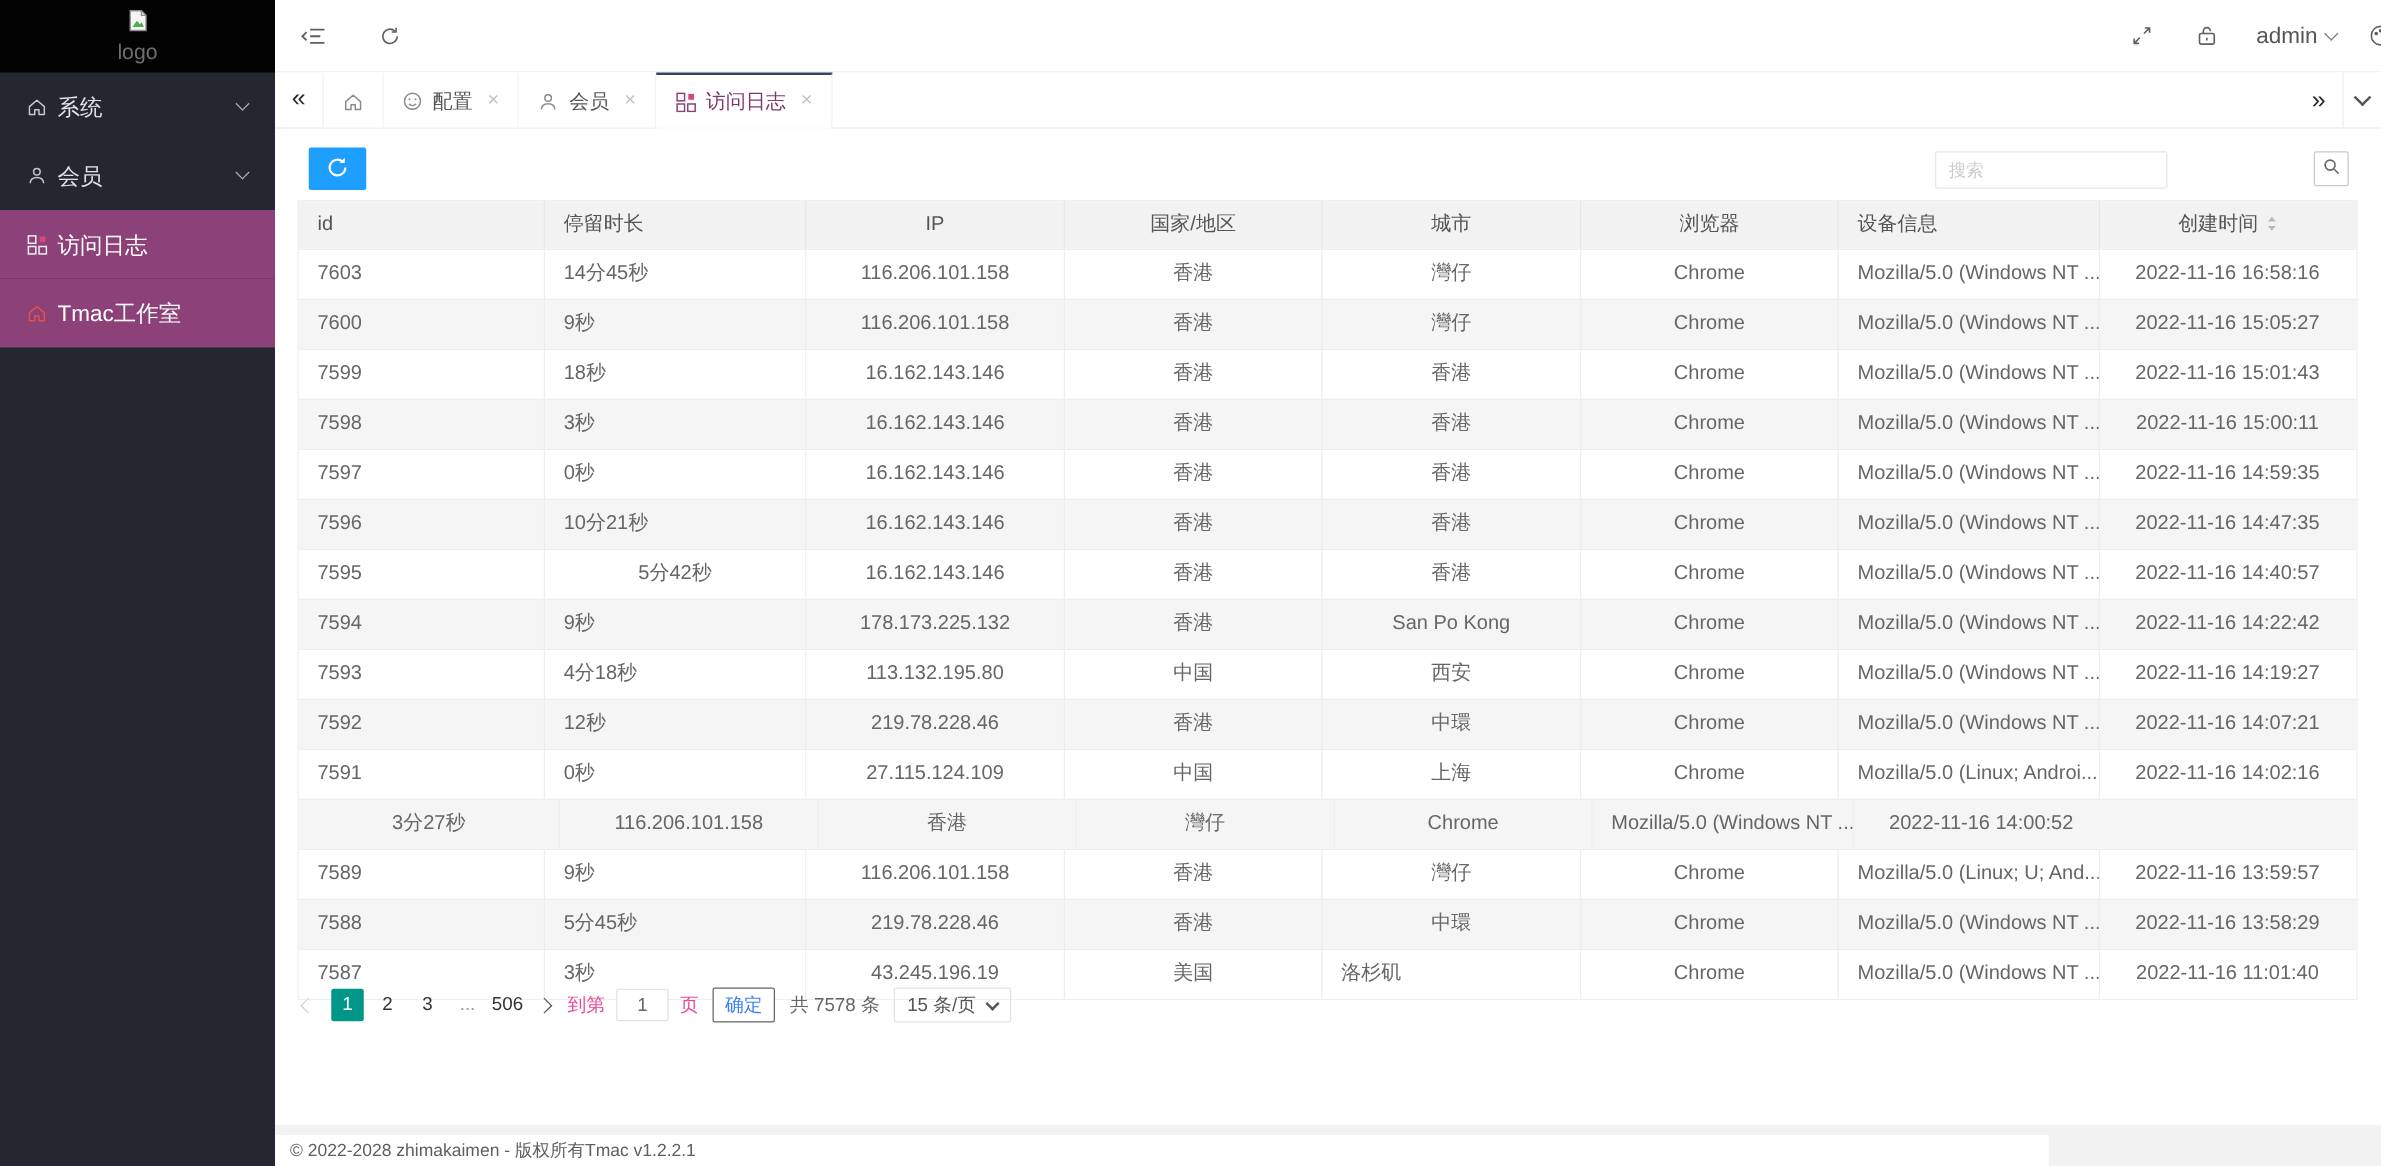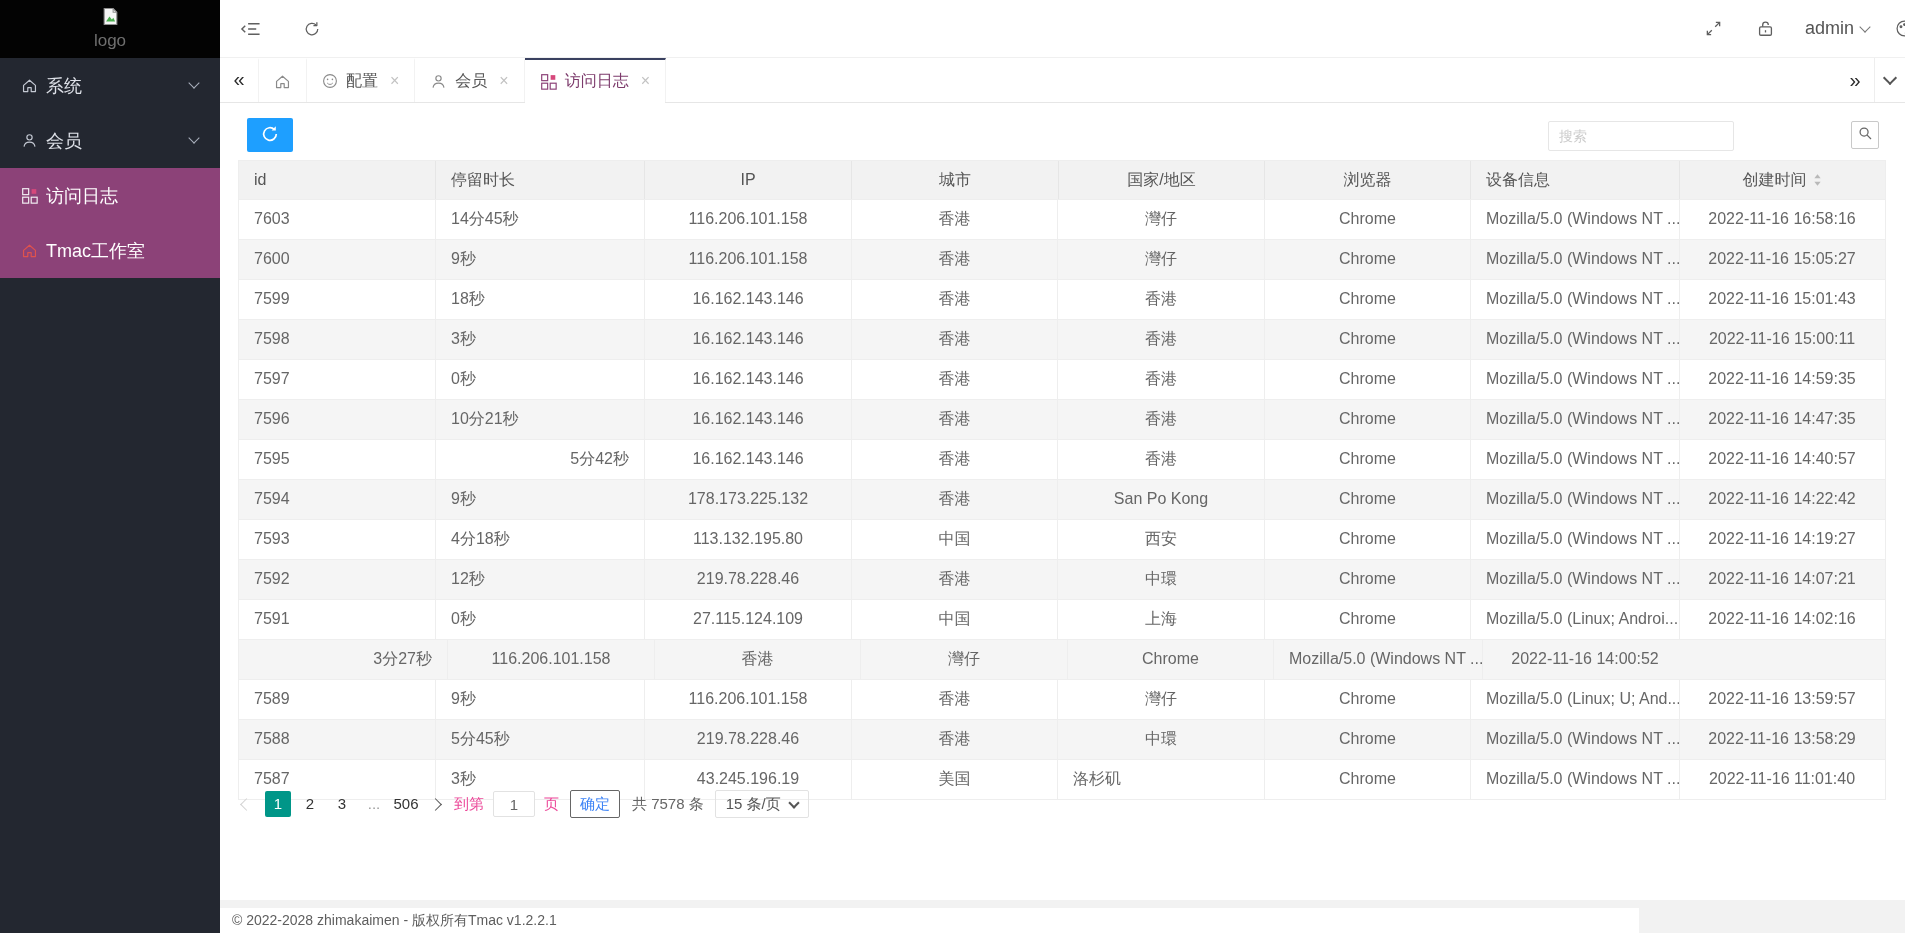--- a/index.html
+++ b/index.html
@@ -267,22 +267,22 @@
             <circle cx="7.3" cy="7.3" r="4.8"></circle>
             <path d="M11 11l4.6 4.6"></path>
           </svg></span>
       </button>
 
     <div class="table">
       <div class="thead" id="thead">
           <div class="th" style="width: 197px; text-align: left;"><span>id</span></div>
           <div class="th" style="width: 209px; text-align: left;"><span>停留时长</span></div>
           <div class="th" style="width: 207px; text-align: center;"><span>IP</span></div>
+          <div class="th" style="width: 206px; text-align: center;"><span>国家/地区</span></div>
           <div class="th" style="width: 207px; text-align: center;"><span>城市</span></div>
-          <div class="th" style="width: 206px; text-align: center;"><span>国家/地区</span></div>
           <div class="th" style="width: 206px; text-align: center;"><span>浏览器</span></div>
           <div class="th" style="width: 209px; text-align: left;"><span>设备信息</span></div>
           <div class="th" style="width: 204px; text-align: center;"><span>创建时间</span><span class="sort"><svg width="9" height="14" viewBox="0 0 10 16">
                 <path d="M5 1.5 8.6 6H1.4z" fill="#b9b9b9"></path>
                 <path d="M5 14.5 1.4 10h7.2z" fill="#b9b9b9"></path>
               </svg></span></div>
         </div>
       <div id="tbody">
           <div class="tr">
             <div class="td" style="width: 197px; text-align: left;">7603</div>
@@ -339,21 +339,21 @@
             <div class="td" style="width: 209px; text-align: left;">10分21秒</div>
             <div class="td" style="width: 207px; text-align: center;">16.162.143.146</div>
             <div class="td" style="width: 206px; text-align: center;">香港</div>
             <div class="td" style="width: 207px; text-align: center;">香港</div>
             <div class="td" style="width: 206px; text-align: center;">Chrome</div>
             <div class="td" style="width: 209px; text-align: left;">Mozilla/5.0 (Windows NT ...</div>
             <div class="td" style="width: 204px; text-align: center;">2022-11-16 14:47:35</div>
           </div>
           <div class="tr">
             <div class="td" style="width: 197px; text-align: left;">7595</div>
-            <div class="td" style="width: 209px; text-align: right;">5分42秒</div>
+            <div class="td" style="width: 209px; text-align: center;">5分42秒</div>
             <div class="td" style="width: 207px; text-align: center;">16.162.143.146</div>
             <div class="td" style="width: 206px; text-align: center;">香港</div>
             <div class="td" style="width: 207px; text-align: center;">香港</div>
             <div class="td" style="width: 206px; text-align: center;">Chrome</div>
             <div class="td" style="width: 209px; text-align: left;">Mozilla/5.0 (Windows NT ...</div>
             <div class="td" style="width: 204px; text-align: center;">2022-11-16 14:40:57</div>
           </div>
           <div class="tr">
             <div class="td" style="width: 197px; text-align: left;">7594</div>
             <div class="td" style="width: 209px; text-align: left;">9秒</div>
@@ -388,21 +388,21 @@
             <div class="td" style="width: 197px; text-align: left;">7591</div>
             <div class="td" style="width: 209px; text-align: left;">0秒</div>
             <div class="td" style="width: 207px; text-align: center;">27.115.124.109</div>
             <div class="td" style="width: 206px; text-align: center;">中国</div>
             <div class="td" style="width: 207px; text-align: center;">上海</div>
             <div class="td" style="width: 206px; text-align: center;">Chrome</div>
             <div class="td" style="width: 209px; text-align: left;">Mozilla/5.0 (Linux; Androi...</div>
             <div class="td" style="width: 204px; text-align: center;">2022-11-16 14:02:16</div>
           </div>
           <div class="tr">
-            <div class="td" style="width: 209px; text-align: right;">3分27秒</div>
+            <div class="td" style="width: 209px; text-align: center;">3分27秒</div>
             <div class="td" style="width: 207px; text-align: center;">116.206.101.158</div>
             <div class="td" style="width: 206px; text-align: center;">香港</div>
             <div class="td" style="width: 207px; text-align: center;">灣仔</div>
             <div class="td" style="width: 206px; text-align: center;">Chrome</div>
             <div class="td" style="width: 209px; text-align: left;">Mozilla/5.0 (Windows NT ...</div>
             <div class="td" style="width: 204px; text-align: center;">2022-11-16 14:00:52</div>
           </div>
           <div class="tr">
             <div class="td" style="width: 197px; text-align: left;">7589</div>
             <div class="td" style="width: 209px; text-align: left;">9秒</div>

